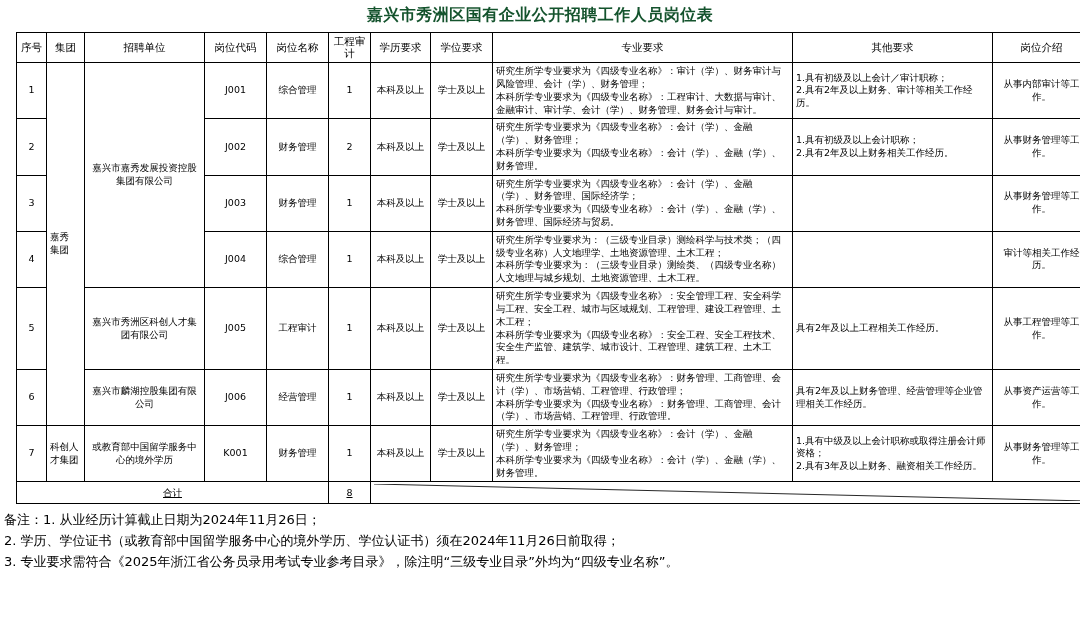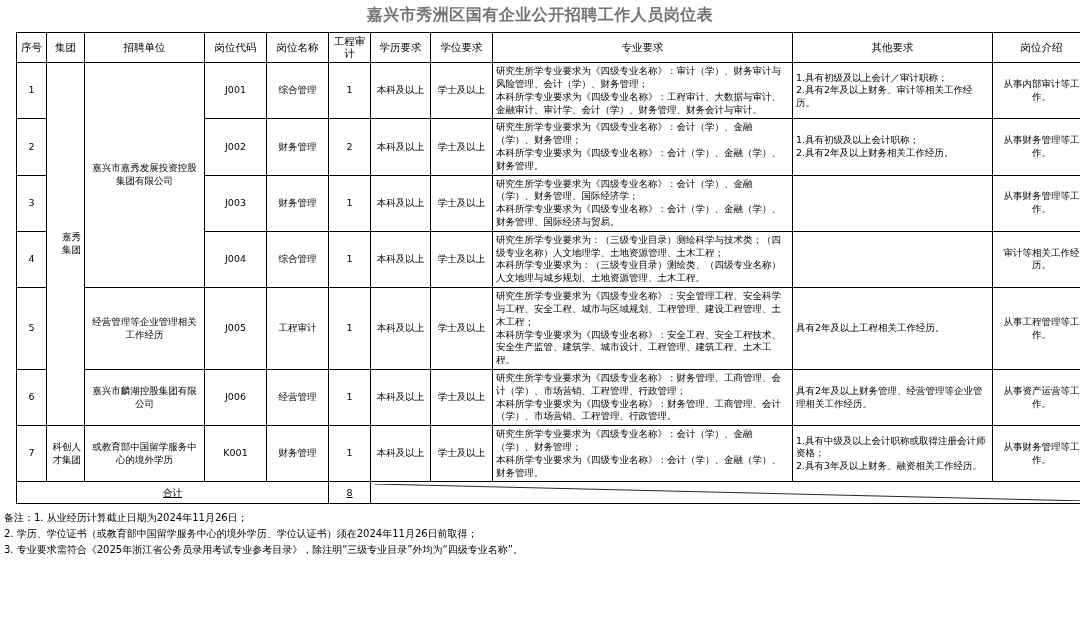--- a/index.html
+++ b/index.html
@@ -12,21 +12,21 @@
     width: 1080px;
     height: 634px;
     position: relative;
     background: #fff;
     overflow: hidden;
   }
   .title {
     text-align: center;
     font-size: 16px;
     font-weight: bold;
-    color: #737373;
+    color: #14532d;
     padding: 5px 0 6px 0;
     letter-spacing: 0.5px;
   }
   table.main {
     border-collapse: collapse;
     width: 1074px;
     margin: 0 16px;
     table-layout: fixed;
   }
   table.main th, table.main td {
@@ -39,39 +39,39 @@
     word-break: break-all;
   }
   table.main th {
     text-align: center;
     font-weight: normal;
     font-size: 10.5px;
     padding: 3px 2px;
   }
   td.c { text-align: center; }
   .vert {
-    text-align: right;
+    text-align: left;
     font-size: 10.5px;
     line-height: 1.2;
   }
   .reqcell {
     font-size: 9.5px;
     line-height: 1.45;
     text-align: left;
   }
   .total-row td { font-size: 11px; text-align: center; text-decoration: underline; }
   .slash-cell {
     position: relative;
     padding: 0;
     height: 22px;
   }
   .slash-cell svg { display: block; width: 100%; height: 100%; }
   .notes {
     margin: 6px 4px 0 4px;
-    font-size: 10px;
+    font-size: 13px;
     color: #000;
     line-height: 1.6;
   }
   .notes div { white-space: nowrap; }
 </style>
 </head>
 <body>
 
 <div id="page">
 
@@ -153,21 +153,21 @@
         <td class="c">1</td>
         <td class="c">本科及以上</td>
         <td class="c">学士及以上</td>
         <td class="reqcell">研究生所学专业要求为：（三级专业目录）测绘科学与技术类；（四级专业名称）人文地理学、土地资源管理、土木工程；<br>本科所学专业要求为：（三级专业目录）测绘类、（四级专业名称）人文地理与城乡规划、土地资源管理、土木工程。</td>
         <td class="reqcell"></td>
         <td class="c">审计等相关工作经历。</td>
       </tr>
 
       <tr>
         <td class="c">5</td>
-        <td class="c">经营管理等企业管理相关工作经历</td>
+        <td class="c">嘉兴市秀洲区科创人才集团有限公司</td>
         <td class="c">J005</td>
         <td class="c">工程审计</td>
         <td class="c">1</td>
         <td class="c">本科及以上</td>
         <td class="c">学士及以上</td>
         <td class="reqcell">研究生所学专业要求为《四级专业名称》：安全管理工程、安全科学与工程、安全工程、城市与区域规划、工程管理、建设工程管理、土木工程；<br>本科所学专业要求为《四级专业名称》：安全工程、安全工程技术、安全生产监管、建筑学、城市设计、工程管理、建筑工程、土木工程。</td>
         <td class="reqcell">具有2年及以上工程相关工作经历。</td>
         <td class="c">从事工程管理等工作。</td>
       </tr>
 

